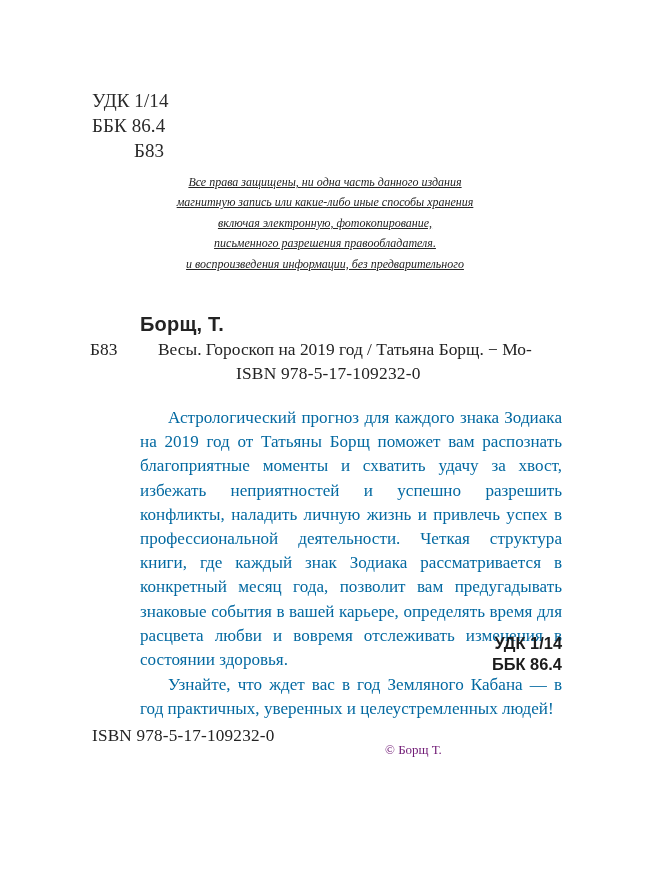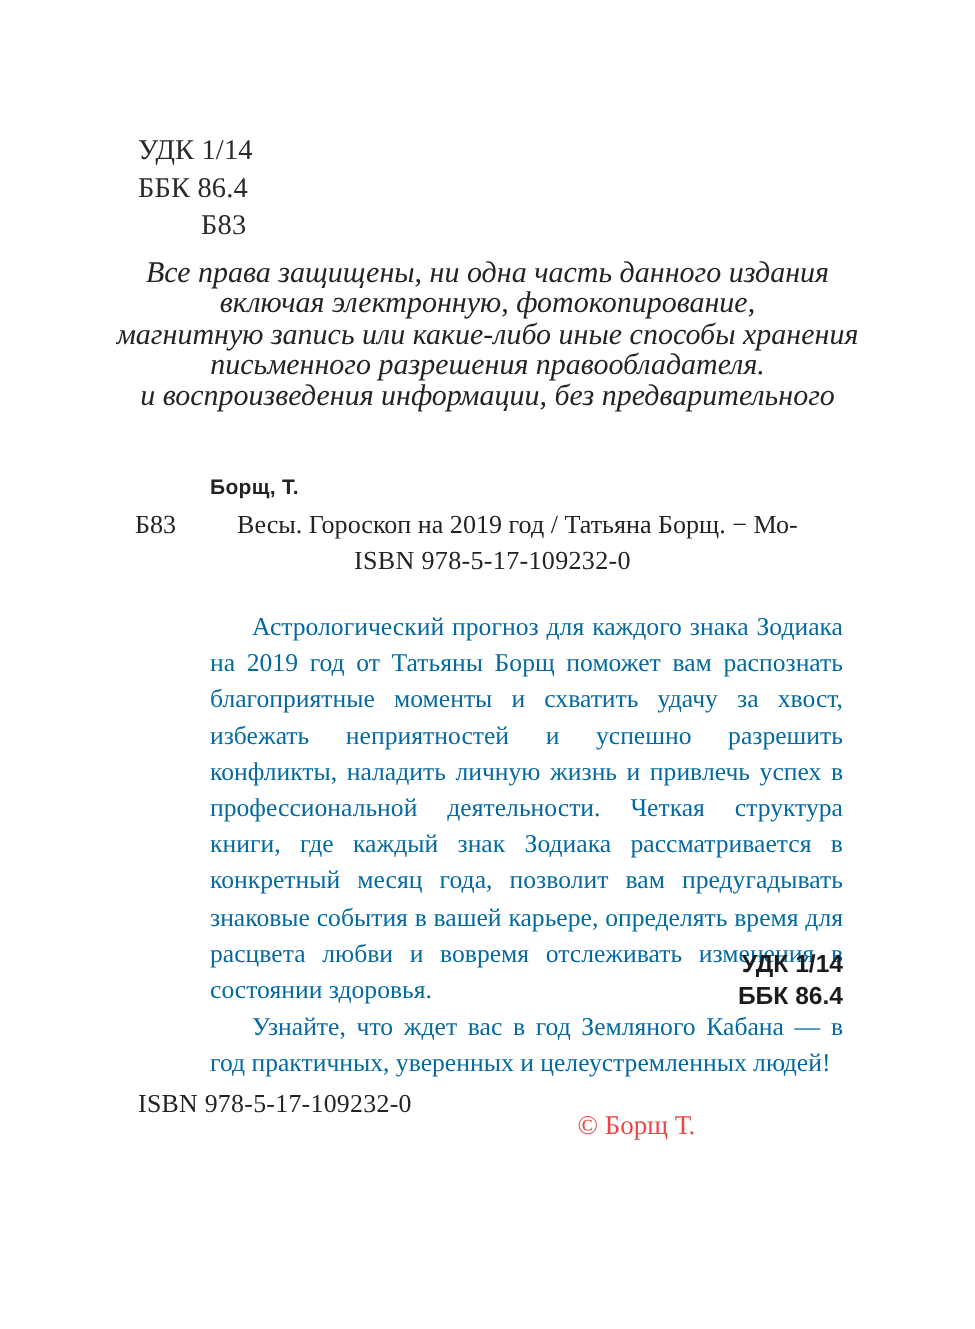--- a/index.html
+++ b/index.html
@@ -41,42 +41,43 @@
 
   
   .rights {
     position: absolute;
     left: 50%;
     transform: translateX(-50%);
     top: 172px;
     width: 500px;
     text-align: center;
     font-style: italic;
-    font-size: 20px;
+    font-size: 12px;
     line-height: 20.4px;
     color: #232323;
+    text-decoration: underline;
   }
   .rights div {
     white-space: nowrap;
   }
 
   
   .record {
     position: absolute;
     left: 90px;
     top: 312px;
     width: 474px;
     font-size: 17.4px;
     line-height: 24.6px;
     color: #232323;
   }
   .record-author {
     font-family: "Liberation Sans", "DejaVu Sans", sans-serif;
     font-weight: bold;
-    font-size: 14px;
+    font-size: 20px;
     padding-left: 50px;
     letter-spacing: 0.2px;
   }
   .record-body {
     position: relative;
     padding-left: 50px;
     text-align: justify;
   }
   .record-code {
     position: absolute;
@@ -135,43 +136,43 @@
     top: 726px;
     font-size: 17.2px;
     letter-spacing: 0.2px;
     color: #232323;
     white-space: nowrap;
   }
   .copyright {
     position: absolute;
     left: 385px;
     top: 740px;
-    font-size: 18px;
+    font-size: 13px;
     line-height: 20.6px;
-    color: #ef4444;
+    color: #701a75;
   }
   .copyright div {
     white-space: nowrap;
   }
 </style>
 </head>
 <body>
 
 <div class="page">
 
   <div class="class-block">
     <div class="class-line">УДК 1/14</div>
     <div class="class-line">ББК 86.4</div>
     <div class="class-line indent">Б83</div>
   </div>
 
   <div class="rights">
     <div>Все права защищены, ни одна часть данного издания</div>
+    <div>магнитную запись или какие-либо иные способы хранения</div>
     <div>включая электронную, фотокопирование,</div>
-    <div>магнитную запись или какие-либо иные способы хранения</div>
     <div>письменного разрешения правообладателя.</div>
     <div>и воспроизведения информации, без предварительного</div>
   </div>
 
   <div class="record">
     <div class="record-author">Борщ, Т.</div>
     <div class="record-body">
       <span class="record-code">Б83</span>
       <span class="record-line">Весы. Гороскоп на 2019 год / Татьяна Борщ. − Мо-</span>
       <span class="record-line record-isbn">ISBN 978-5-17-109232-0</span>

